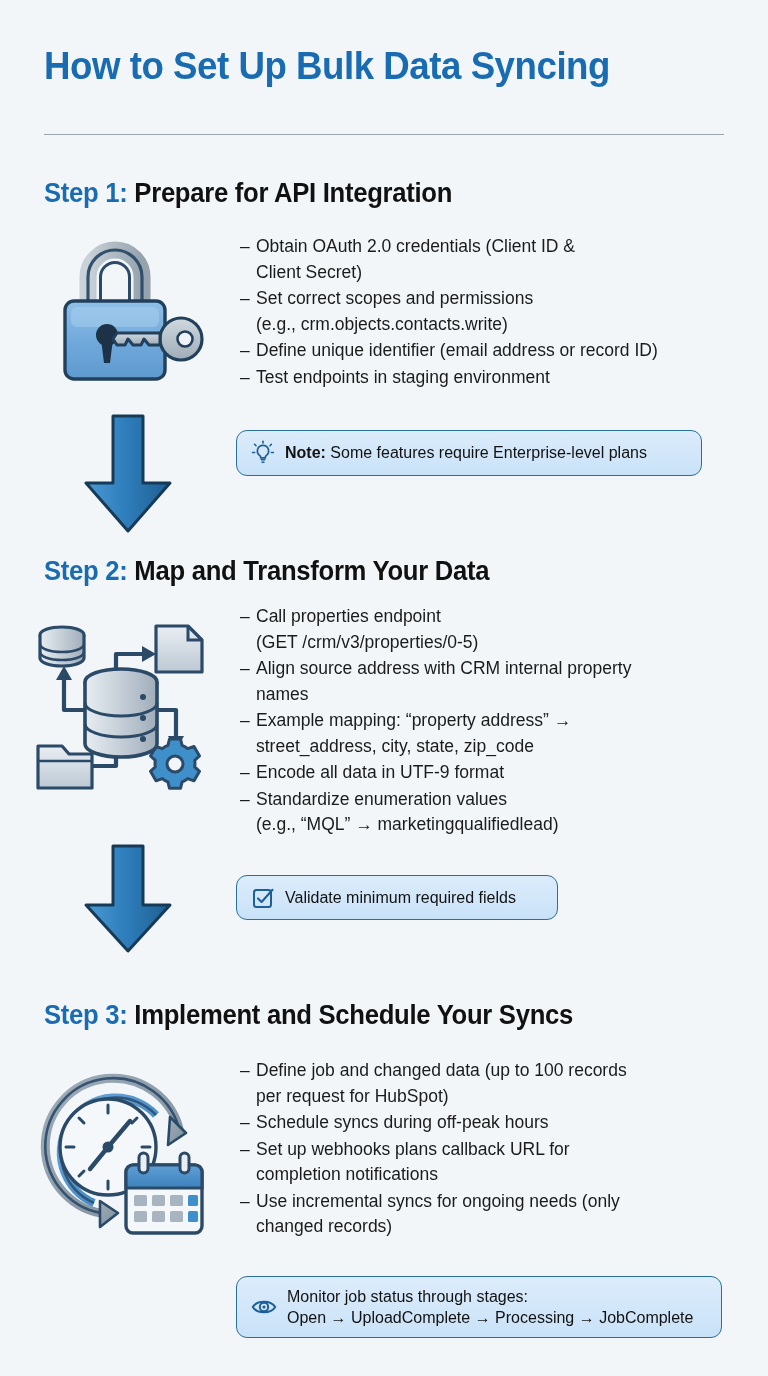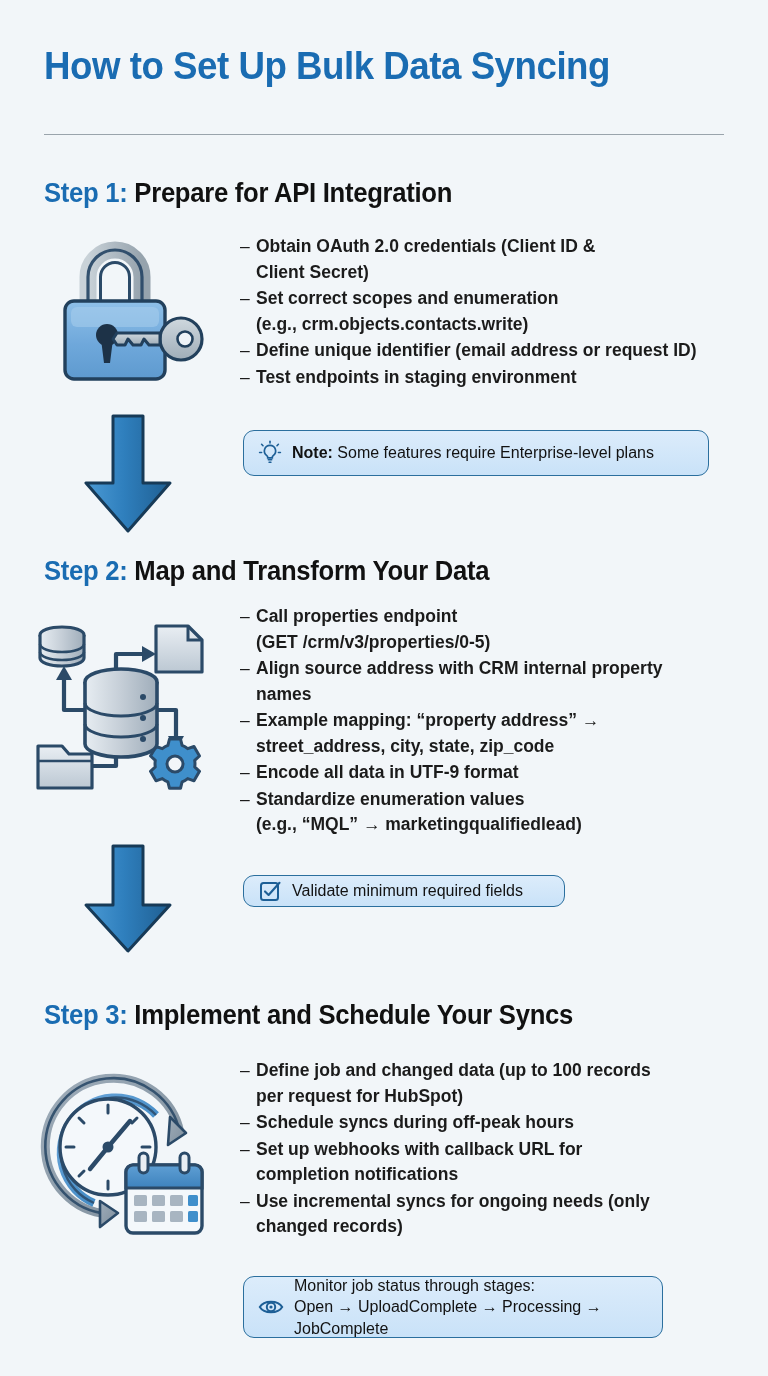--- a/index.html
+++ b/index.html
@@ -84,51 +84,49 @@
     margin-bottom: 1px;
   }
   .bullet .dash {
     flex: 0 0 auto;
     width: 16px;
     color: #1b1b1b;
   }
   .bullet .btext {
     flex: 1 1 auto;
     white-space: pre-line;
-    font-weight: bold;
   }
 
   
   .callout {
     position: absolute;
     box-sizing: border-box;
     display: flex;
     align-items: center;
     gap: 10px;
     background: linear-gradient(180deg, #dcecfb 0%, #c9e2f8 100%);
     border: 1.6px solid #2b6f9e;
     border-radius: 11px;
     padding: 8px 14px;
-    margin-left: 7px;
   }
   .callout .ctext {
     font-size: 16px;
     line-height: 1.32;
     color: #121212;
     white-space: pre-line;
   }
   .callout .ctext b { font-weight: bold; }
   .callout .cicon {
     flex: 0 0 auto;
     display: block;
   }
 
   #note-box   { left: 236px; top: 430px; width: 466px; height: 46px; }
-  #validate-box { left: 236px; top: 875px; width: 322px; height: 32px; }
-  #monitor-box  { left: 236px; top: 1276px; width: 420px; height: 62px; }
+  #validate-box { left: 236px; top: 875px; width: 322px; height: 45px; }
+  #monitor-box  { left: 236px; top: 1276px; width: 486px; height: 62px; }
 
   
   .arrow-svg { position: absolute; }
   #arrow1 { left: 80px; top: 413px; }
   #arrow2 { left: 80px; top: 843px; }
 
   
   .big-icon { position: absolute; }
   #icon-lock { left: 55px; top: 235px; }
   #icon-flow { left: 30px; top: 618px; }
@@ -180,26 +178,26 @@
   </svg>
 
   <div class="bullets" id="step1-bullets">
     <div class="bullet">
       <span class="dash">–</span>
       <span class="btext">Obtain OAuth 2.0 credentials (Client ID &amp;
 Client Secret)</span>
     </div>
     <div class="bullet">
       <span class="dash">–</span>
-      <span class="btext">Set correct scopes and enumeration
+      <span class="btext">Set correct scopes and permissions
 (e.g., crm.objects.contacts.write)</span>
     </div>
     <div class="bullet">
       <span class="dash">–</span>
-      <span class="btext">Define unique identifier (email address or request ID)</span>
+      <span class="btext">Define unique identifier (email address or record ID)</span>
     </div>
     <div class="bullet">
       <span class="dash">–</span>
       <span class="btext">Test endpoints in staging environment</span>
     </div>
   </div>
 
   <div class="callout" id="note-box">
     <svg class="cicon" width="24" height="26" viewBox="0 0 24 26">
       <path d="M12 5.4a5.6 5.6 0 0 0-3.2 10.2c.6.45.9 1 .9 1.6v.6h4.6v-.6c0-.6.3-1.15.9-1.6A5.6 5.6 0 0 0 12 5.4z" fill="none" stroke="#1d5f96" stroke-width="1.7"></path>
@@ -398,21 +396,21 @@
       <span class="dash">–</span>
       <span class="btext">Define job and changed data (up to 100 records
 per request for HubSpot)</span>
     </div>
     <div class="bullet">
       <span class="dash">–</span>
       <span class="btext">Schedule syncs during off-peak hours</span>
     </div>
     <div class="bullet">
       <span class="dash">–</span>
-      <span class="btext">Set up webhooks with callback URL for
+      <span class="btext">Set up webhooks plans callback URL for
 completion notifications</span>
     </div>
     <div class="bullet">
       <span class="dash">–</span>
       <span class="btext">Use incremental syncs for ongoing needs (only
 changed records)</span>
     </div>
   </div>
 
   <div class="callout" id="monitor-box">

